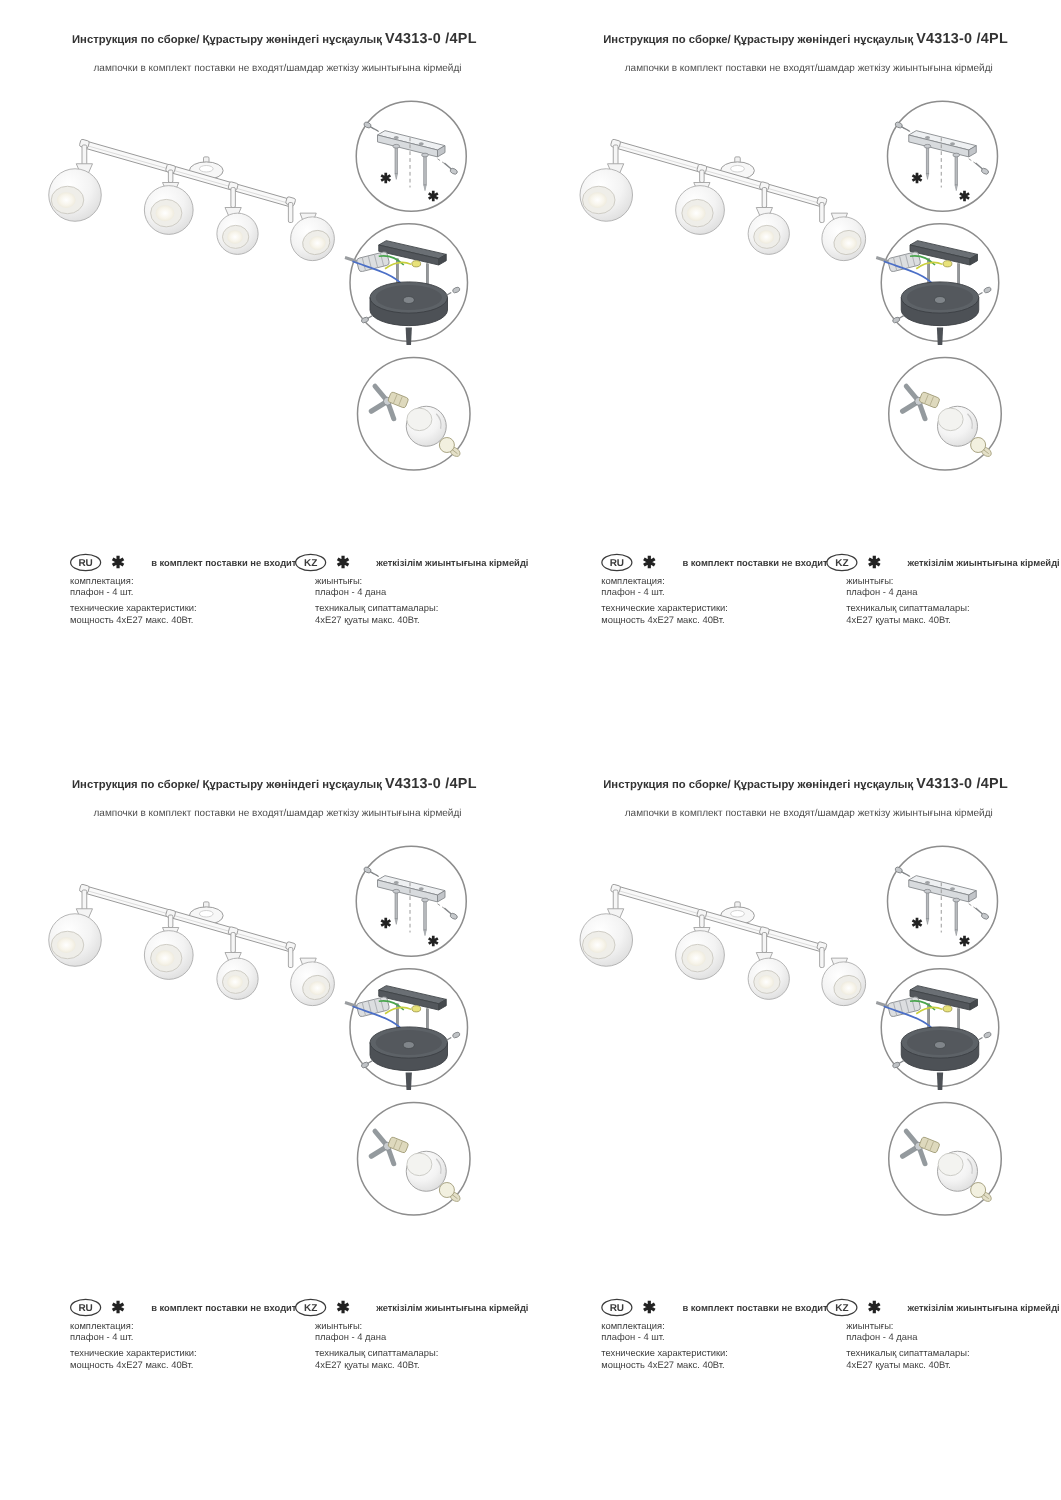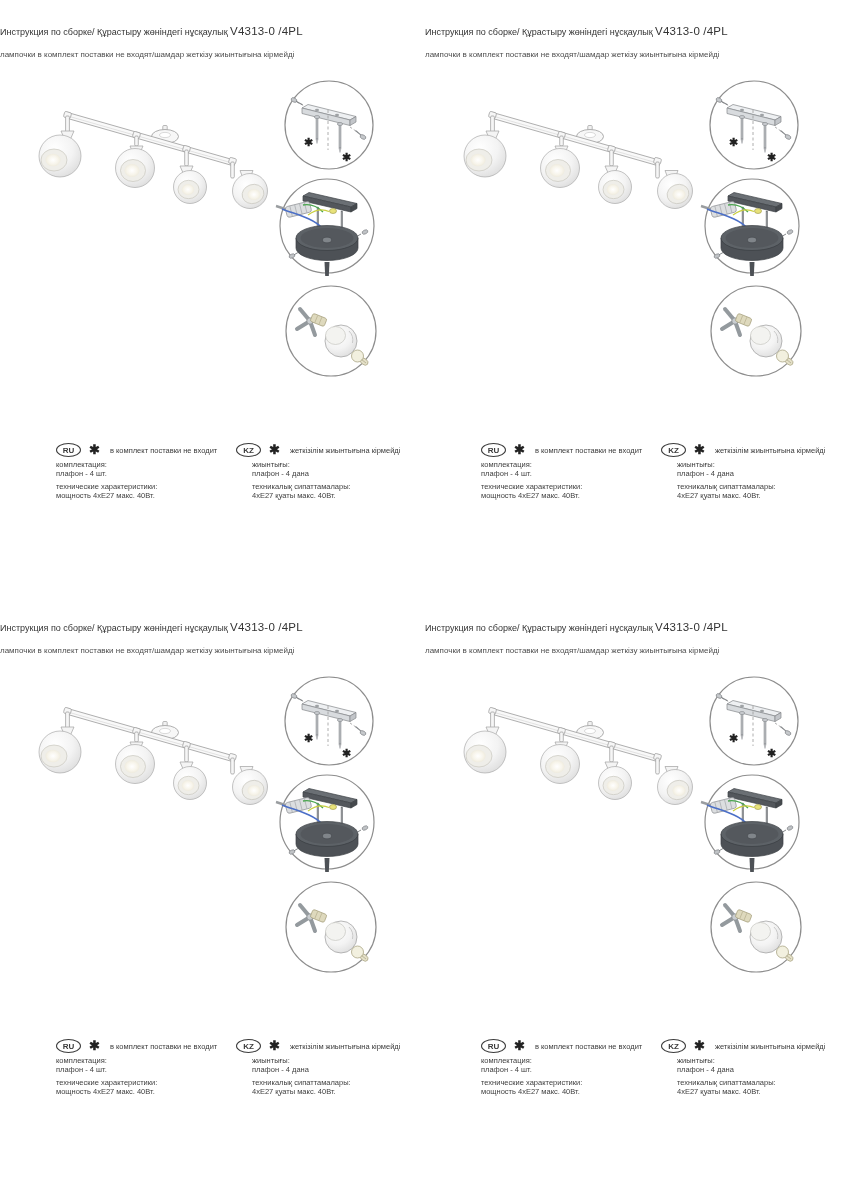--- a/index.html
+++ b/index.html
@@ -1,28 +1,28 @@
 <!DOCTYPE html>
 <html><head>
 <meta charset="utf-8">
 <style>
   html,body{margin:0;padding:0;background:#ffffff;}
   body{width:849px;height:1200px;overflow:hidden;font-family:"Liberation Sans",sans-serif;}
   .sheet{position:relative;width:849px;height:1200px;background:#fff;}
   .card{position:absolute;width:424px;height:600px;}
   .slot-tl{left:0;top:0}.slot-tr{left:425px;top:0}.slot-bl{left:0;top:596px}.slot-br{left:425px;top:596px}
-  .title{position:absolute;top:25px;left:0;right:0;font-size:9px;font-weight:normal;color:#333;white-space:nowrap;}
+  .title{position:absolute;top:25px;left:15px;right:0;text-align:center;font-size:9px;font-weight:bold;color:#333;white-space:nowrap;}
   .title .model{font-size:11.5px;letter-spacing:.2px;}
-  .subtitle{position:absolute;top:50px;left:0;right:12px;text-align:left;font-size:8px;color:#4d4d4d;white-space:nowrap;}
+  .subtitle{position:absolute;top:50px;left:0;right:12px;text-align:center;font-size:8px;color:#4d4d4d;white-space:nowrap;padding-left:32px;}
   .illu{position:absolute;left:0;top:80px;}
   .badge-row{position:absolute;top:443px;display:flex;align-items:center;}
   .badge-row.ru{left:56px}.badge-row.kz{left:236px}
   .badge{width:23px;height:12px;border:1.2px solid #3b3b3b;border-radius:50%;display:flex;align-items:center;justify-content:center;font-size:8px;font-weight:bold;color:#3b3b3b;flex:0 0 auto;}
   .star{font-size:13px;font-weight:bold;color:#222;margin-left:8px;line-height:10px;}
-  .note{font-size:7.5px;font-weight:normal;color:#3b3b3b;margin-left:10px;white-space:nowrap;}
+  .note{font-size:7.5px;font-weight:bold;color:#3b3b3b;margin-left:21px;white-space:nowrap;}
   .spec{position:absolute;font-size:7.5px;font-weight:normal;color:#3e3e3e;line-height:9px;white-space:nowrap;}
   .spec.g1{top:460px}.spec.g2{top:482px}
   .spec.ru{left:56px}.spec.kz{left:252px}
 </style>
 </head>
 <body>
 
 <div class="sheet">
   <div class="card slot-tl">
   <div class="title"><span>Инструкция по сборке/ Құрастыру жөніндегі нұсқаулық</span> <span class="model">V4313-0 /4PL</span></div>

